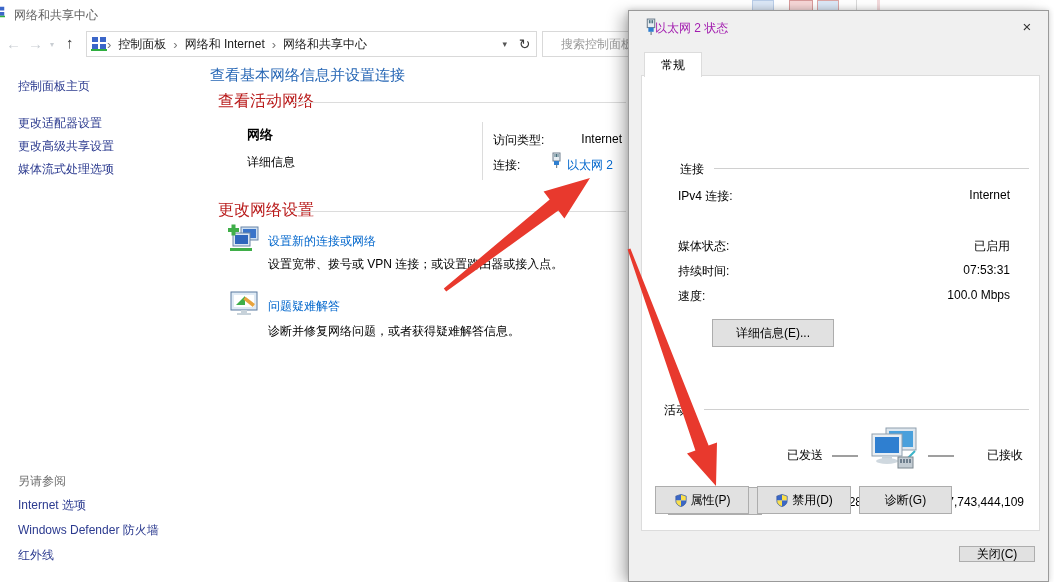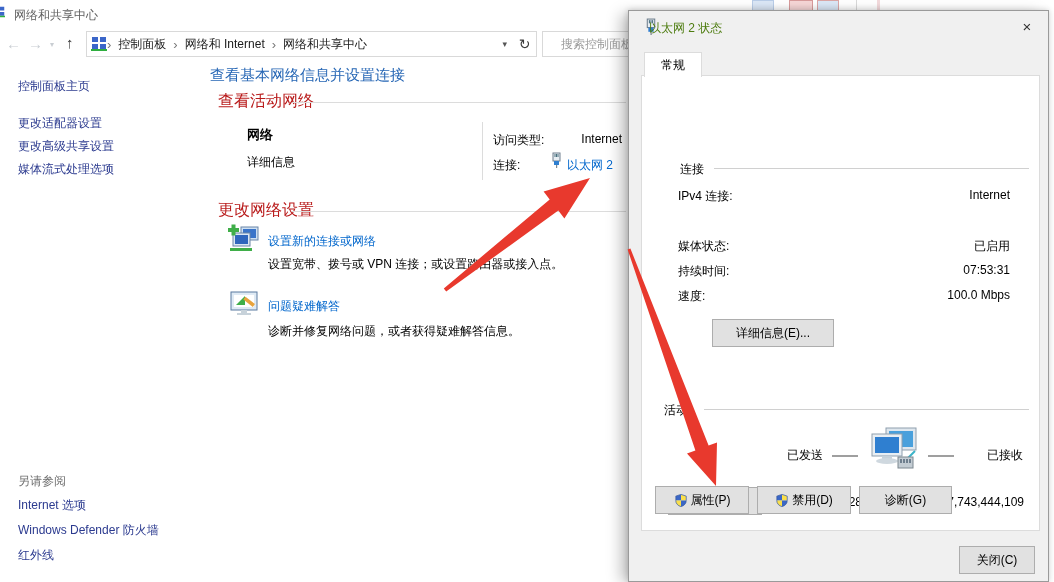--- a/index.html
+++ b/index.html
@@ -32,21 +32,21 @@
   .sec-label{color:#b91c1c;font-size:16px;margin-left:8px;}
   .sec-line{height:1px;background:#dcdcdc;}
   .blue-link{color:#0066cc;cursor:pointer;}
   .v-div{width:1px;background:#dcdcdc;}
   .bold{font-weight:bold;}
   .rt{text-align:right;}
 
   
   #dialog{left:628px;top:10px;width:421px;height:572px;background:#f0f0f0;border:1px solid #9a9a9a;
     box-sizing:border-box;box-shadow:-9px 2px 14px -2px rgba(0,0,0,0.25), 0 0 6px rgba(0,0,0,0.18);z-index:5;}
-  .dlg-title{left:20px;top:9px;font-size:12px;color:#4d7c0f;}
+  .dlg-title{left:26px;top:9px;font-size:12px;color:#a21caf;}
   .dlg-close{left:376px;top:0px;width:44px;height:30px;display:flex;align-items:center;justify-content:center;
     font-size:15px;color:#333;cursor:pointer;}
   .tab{left:15px;top:41px;width:58px;height:25px;background:#fff;border:1px solid #dcdcdc;border-bottom:none;
     box-sizing:border-box;display:flex;align-items:flex-start;justify-content:center;padding-top:4px;z-index:2;}
   .tabpage{left:12px;top:64px;width:399px;height:456px;background:#fff;border:1px solid #dcdcdc;box-sizing:border-box;z-index:1;}
   .grp-label{position:absolute;left:22px;font-size:12px;color:#000;}
   .grp-line{position:absolute;height:1px;background:#d0d0d0;}
   .drow{position:absolute;left:36px;right:29px;height:16px;}
   .drow .lab{float:left;}
   .drow .val{float:right;}
@@ -268,21 +268,21 @@
           <rect x="2" y="1" width="6" height="7" fill="#3b67c6"></rect>
             <rect x="8" y="1" width="6" height="7" fill="#fadf4b"></rect>
           <rect x="2" y="8" width="6" height="7" fill="#fadf4b"></rect>
             <rect x="8" y="8" width="6" height="7" fill="#3b67c6"></rect>
         </g>
         <path d="M8 1 L14 3 V8 C14 11.5 11.5 14 8 15 C4.5 14 2 11.5 2 8 V3 Z" fill="none" stroke="#30549e" stroke-width="0.8"></path>
       </svg>
       <span>禁用(D)</span>
     </button>
 
-    <button class="btn" style="left:330px;top:535px;width:76px;height:28px;">
+    <button class="btn" style="left:330px;top:535px;width:76px;height:16px;">
       <span>关闭(C)</span>
     </button>
   </div>
 
   <svg id="annotations" width="1054" height="582" viewBox="0 0 1054 582">
     <polygon points="443.8,288.4 549.7,199.5 543.6,191.5 590,178 564.4,218.5 558.3,210.5 446.2,291.6" fill="#e8392d"></polygon>
     <polygon points="630.4,248.5 708.6,445.6 717.0,442.5 716,486 687.0,453.5 695.4,450.4 627.6,249.5" fill="#e8392d"></polygon>
   </svg>
 
 </div>

